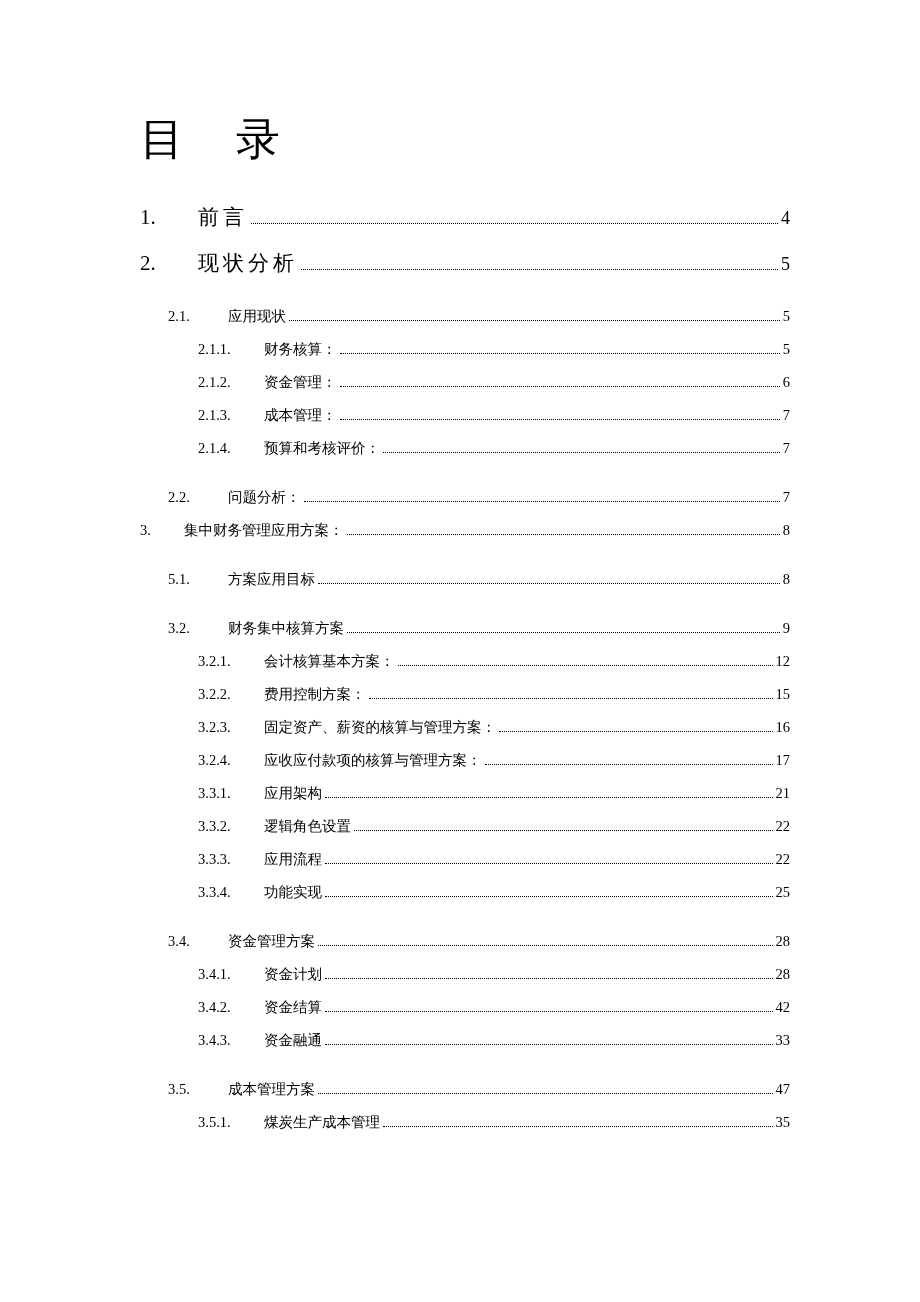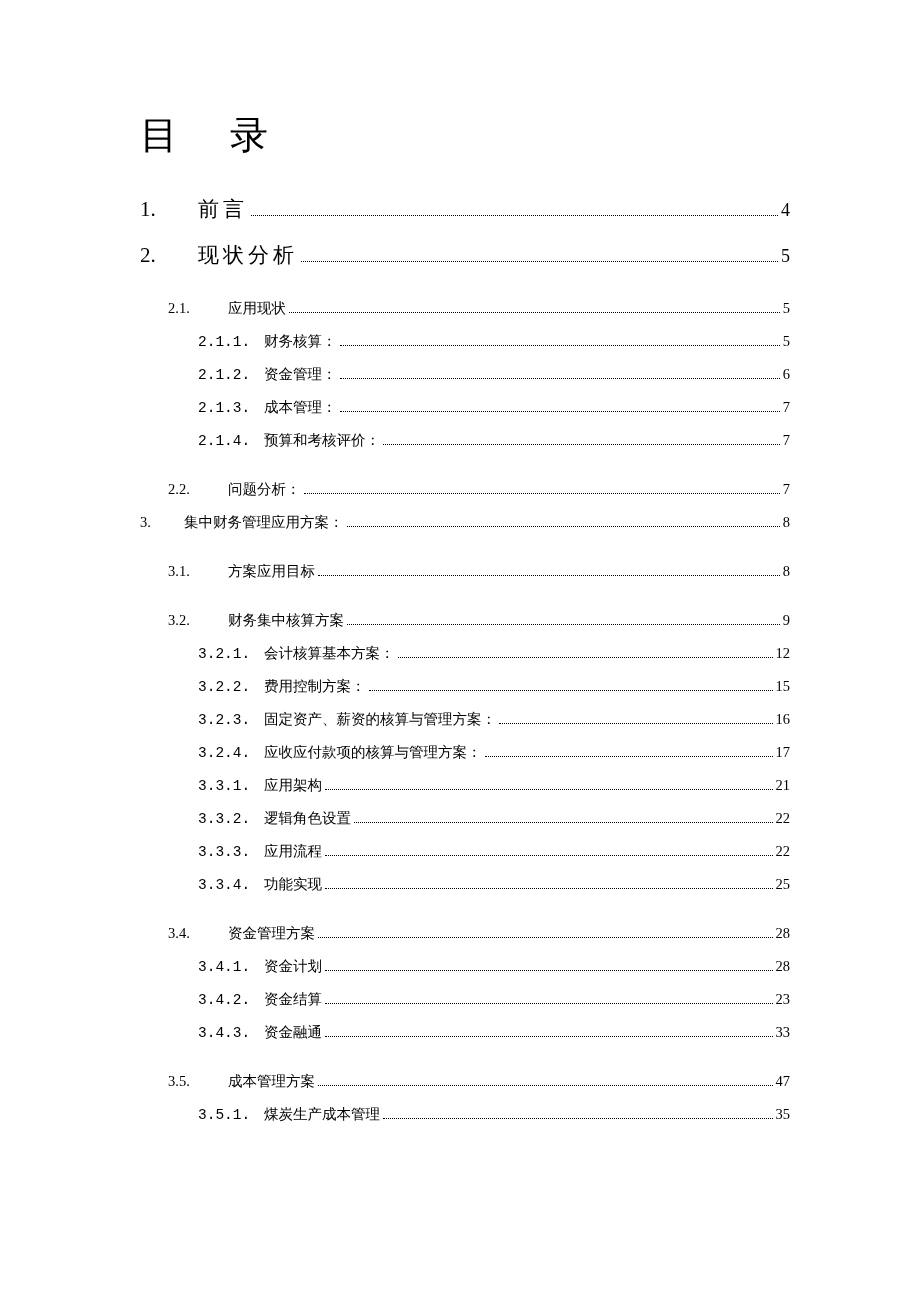--- a/index.html
+++ b/index.html
@@ -8,21 +8,21 @@
     padding: 0;
     background: #ffffff;
     width: 920px;
   }
   body {
     font-family: "SimSun", "宋体", serif;
     color: #000;
     padding: 110px 130px 80px 140px;
   }
   .title {
-    font-size: 38px;
+    font-size: 44px;
     letter-spacing: 52px;
     margin-bottom: 34px;
     font-weight: normal;
   }
   .toc-row {
     display: flex;
     align-items: baseline;
     white-space: nowrap;
   }
   
@@ -65,21 +65,21 @@
   
   .lvl3 {
     font-size: 14.5px;
     margin-top: 14px;
     margin-bottom: 6px;
     padding-left: 58px;
   }
   .lvl3 .num {
     display: inline-block;
     width: 66px;
-    font-family: Liberation Mono, monospace;
+    font-family: Liberation Serif, serif;
   }
   .leader {
     flex: 1 1 auto;
     border-bottom: 1.5px dotted #000;
     margin: 0 3px 3px 3px;
     min-width: 10px;
     height: 0.7em;
   }
   .page {
     font-family: "Times New Roman", serif;
@@ -143,21 +143,21 @@
       <span class="leader"></span>
       <span class="page">7</span>
     </div>
     <div class="toc-row lvl1 small">
       <span class="num">3.</span>
       <span class="label">集中财务管理应用方案：</span>
       <span class="leader"></span>
       <span class="page">8</span>
     </div>
     <div class="toc-row lvl2">
-      <span class="num">3.1.</span>
+      <span class="num">5.1.</span>
       <span class="label">方案应用目标</span>
       <span class="leader"></span>
       <span class="page">8</span>
     </div>
     <div class="toc-row lvl2">
       <span class="num">3.2.</span>
       <span class="label">财务集中核算方案</span>
       <span class="leader"></span>
       <span class="page">9</span>
     </div>
@@ -218,21 +218,21 @@
     <div class="toc-row lvl3">
       <span class="num">3.4.1.</span>
       <span class="label">资金计划</span>
       <span class="leader"></span>
       <span class="page">28</span>
     </div>
     <div class="toc-row lvl3">
       <span class="num">3.4.2.</span>
       <span class="label">资金结算</span>
       <span class="leader"></span>
-      <span class="page">23</span>
+      <span class="page">42</span>
     </div>
     <div class="toc-row lvl3">
       <span class="num">3.4.3.</span>
       <span class="label">资金融通</span>
       <span class="leader"></span>
       <span class="page">33</span>
     </div>
     <div class="toc-row lvl2">
       <span class="num">3.5.</span>
       <span class="label">成本管理方案</span>

